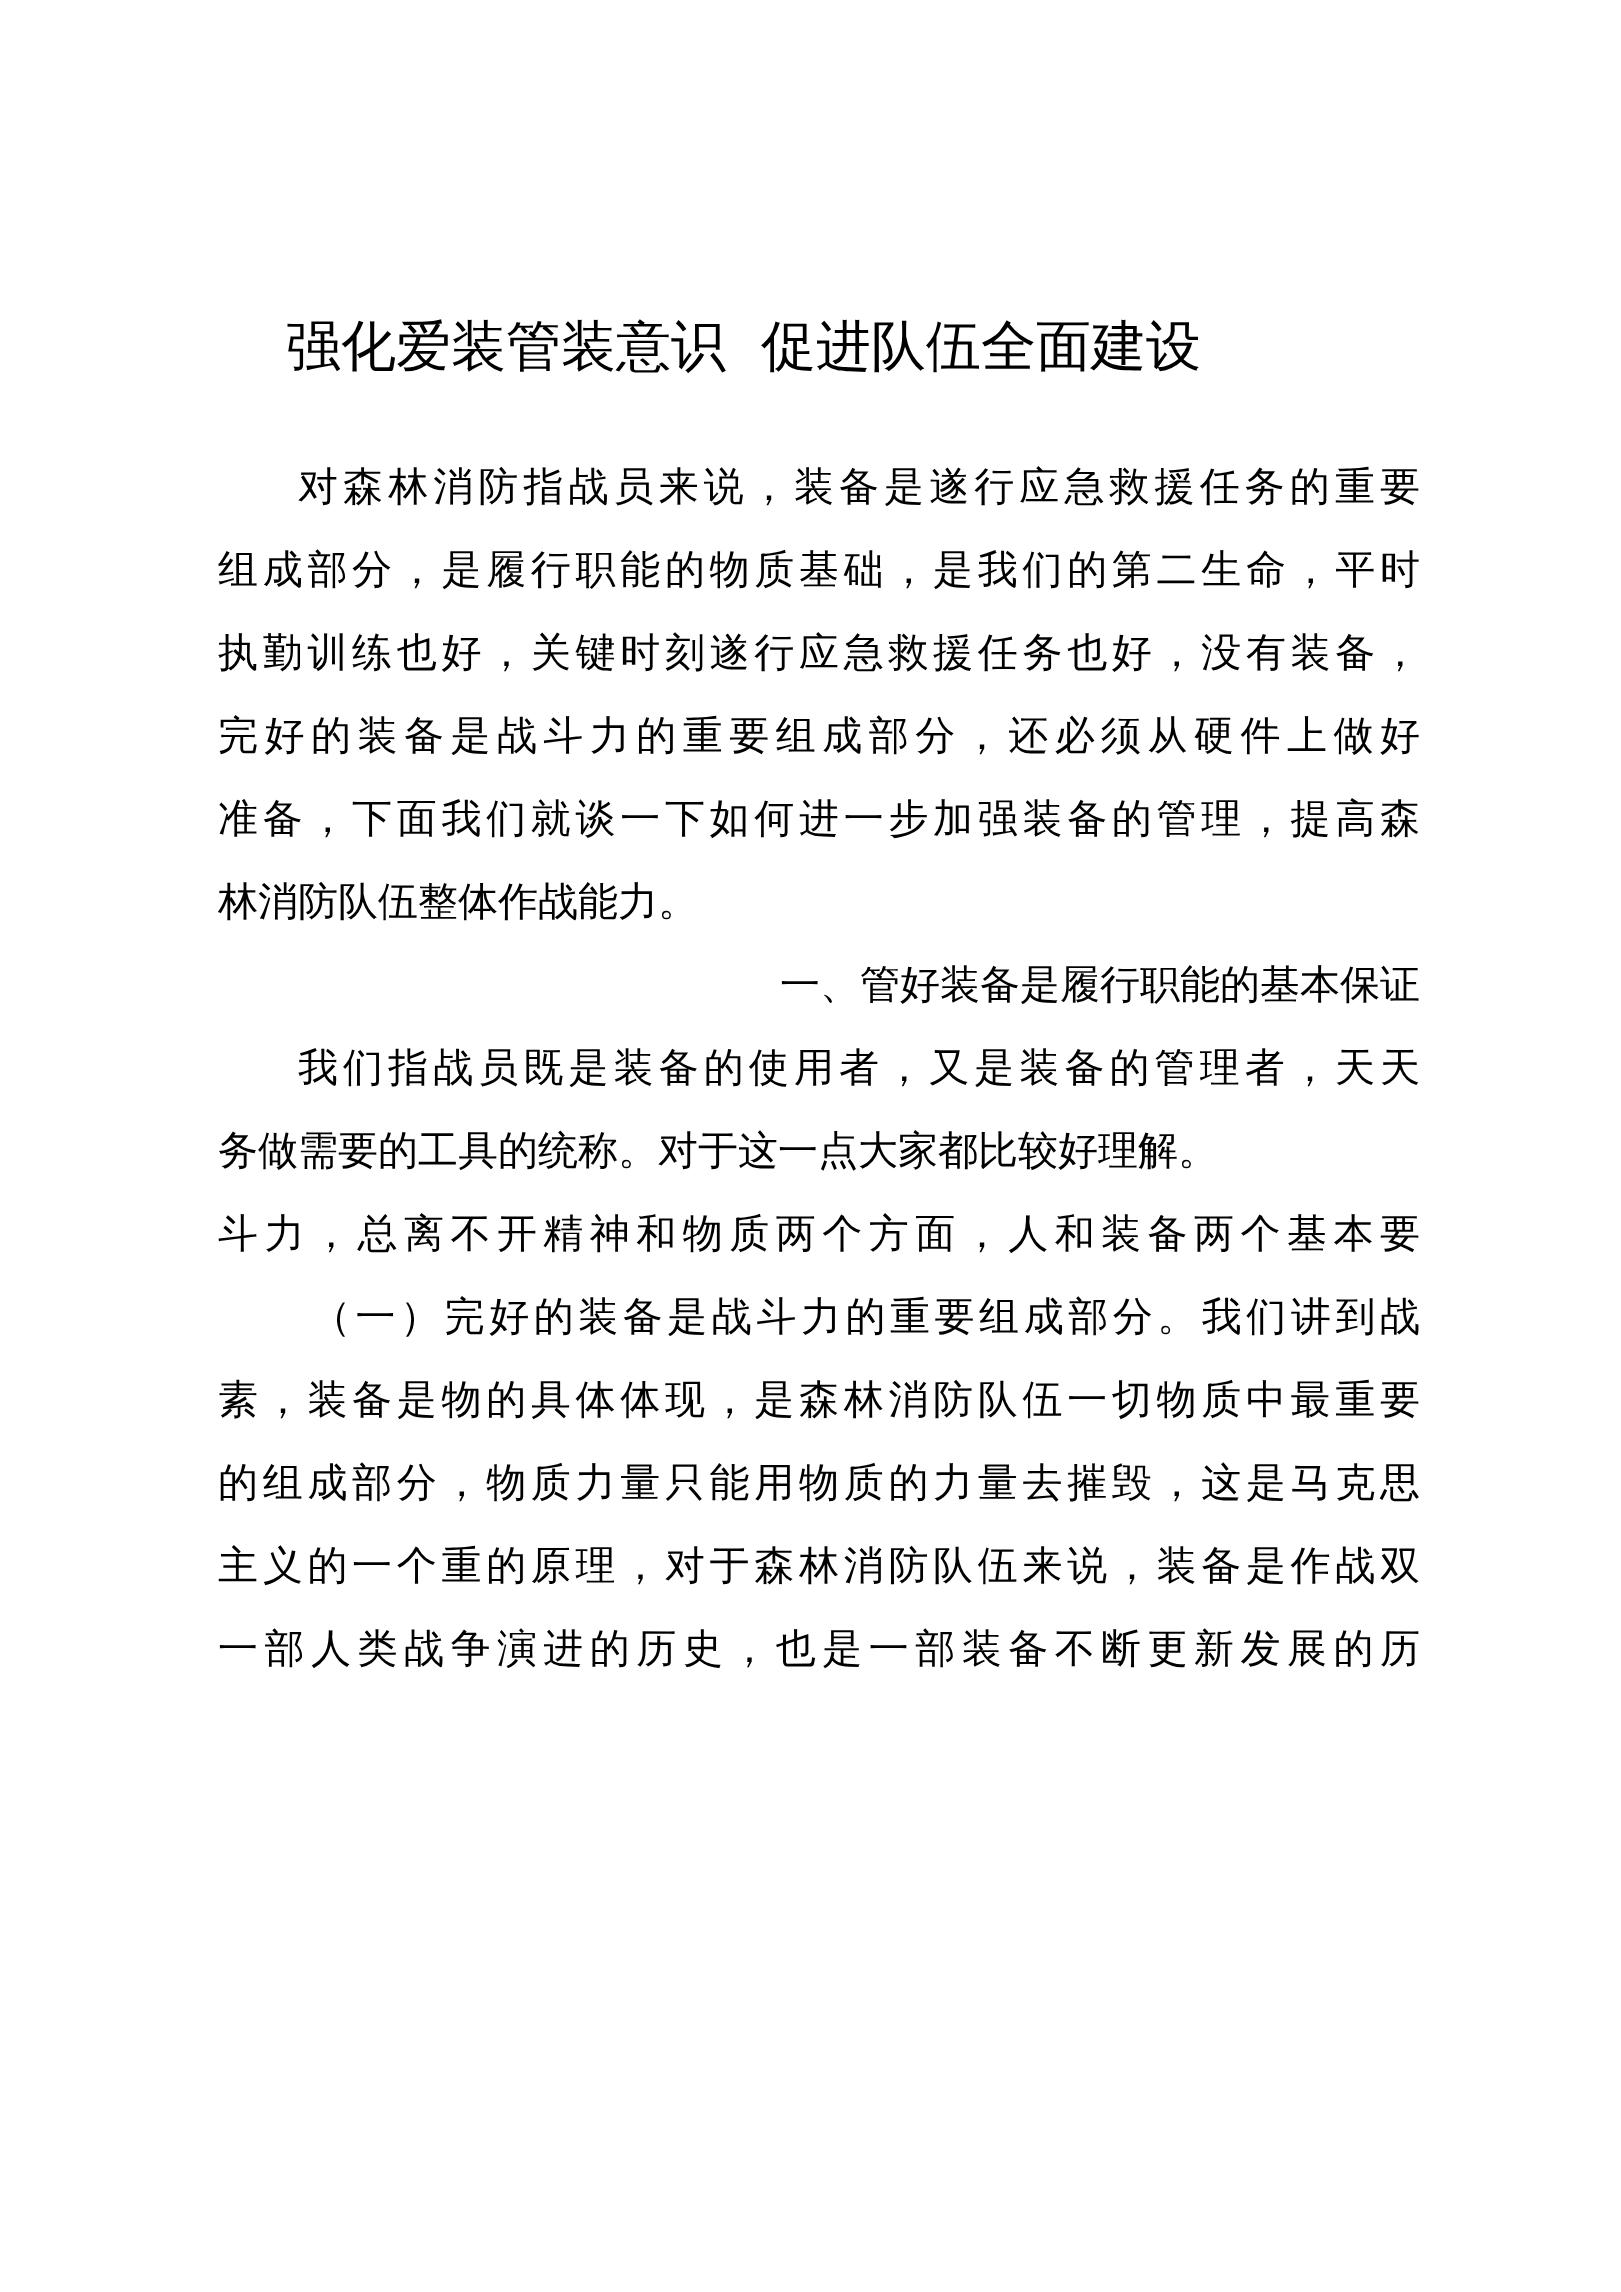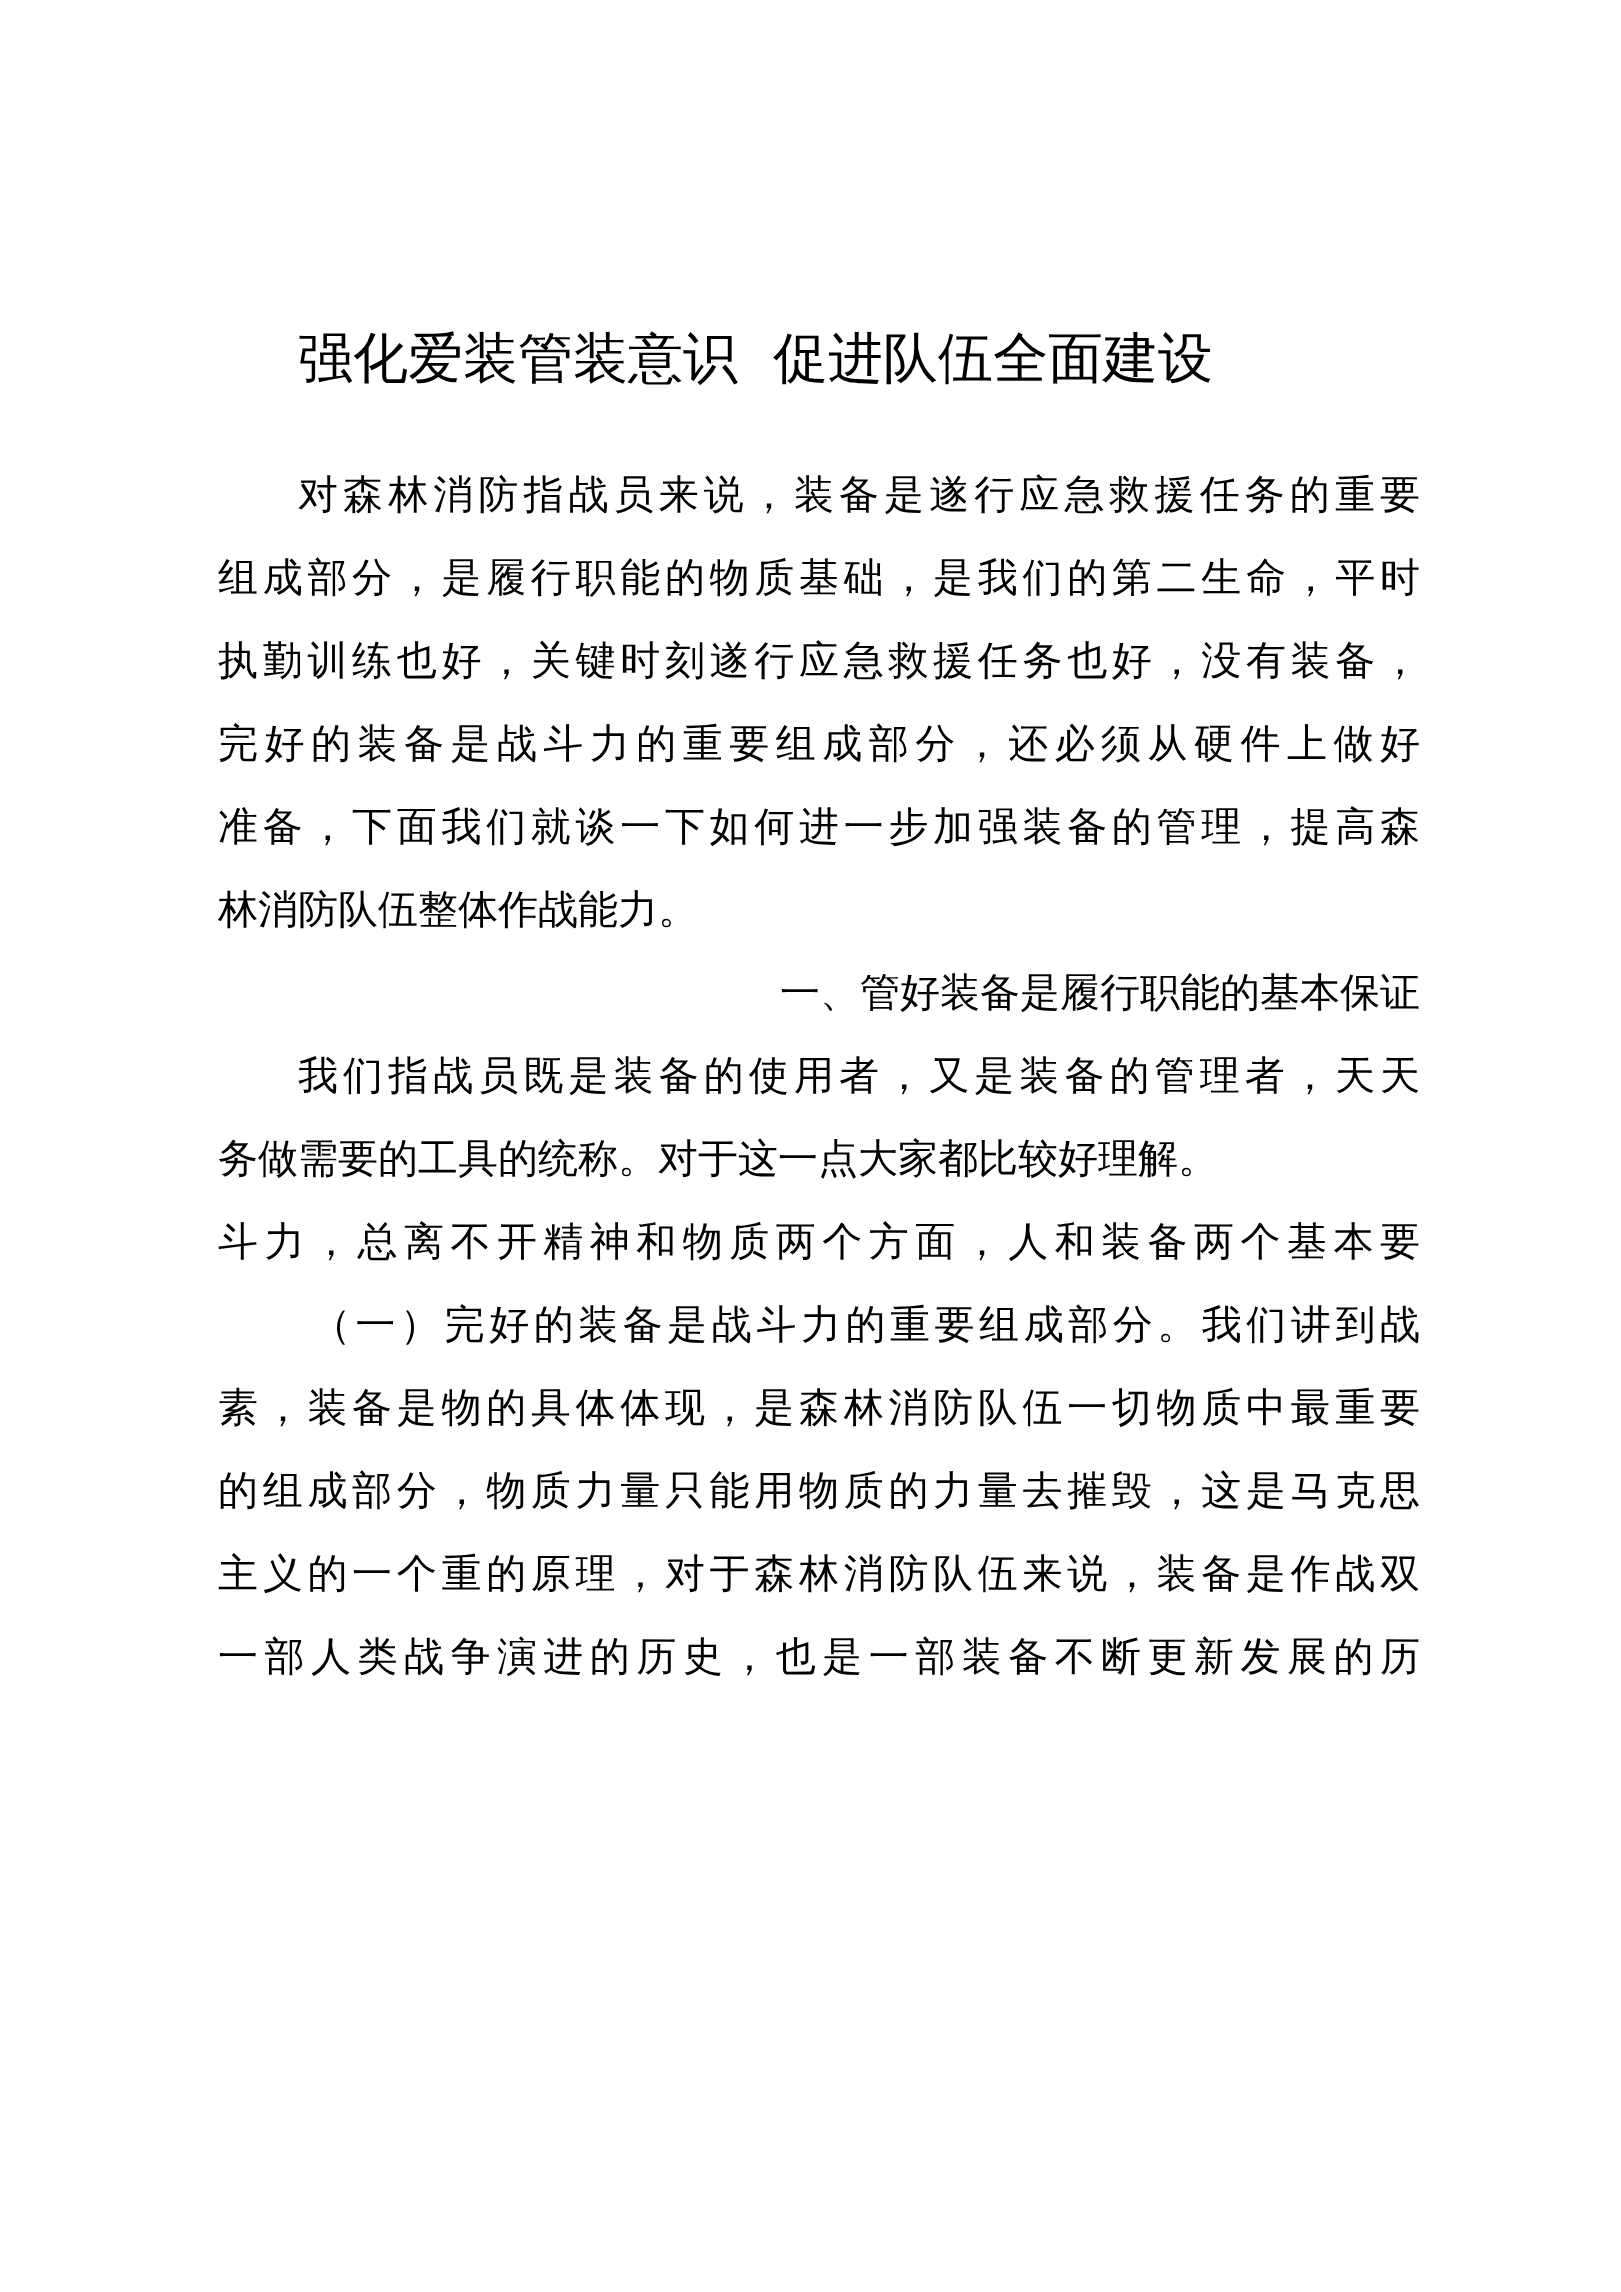--- a/index.html
+++ b/index.html
@@ -26,29 +26,28 @@
     .title {
       position: absolute;
       left: 0;
       top: 312px;
       width: 1487px;
       text-align: center;
       font-size: 55px;
       line-height: 69px;
       letter-spacing: 0px;
       white-space: pre;
-      margin: 12px;
+      margin: 0;
       font-weight: normal;
     }
     .body-text {
       position: absolute;
       left: 218px;
       top: 457px;
       width: 1202px;
-      margin-top: 8px;
     }
     .line {
       height: 83px;
       font-size: 40px;
       line-height: 59px;
       white-space: nowrap;
       letter-spacing: 0px;
     }
     .line.justify {
       text-align: justify;

